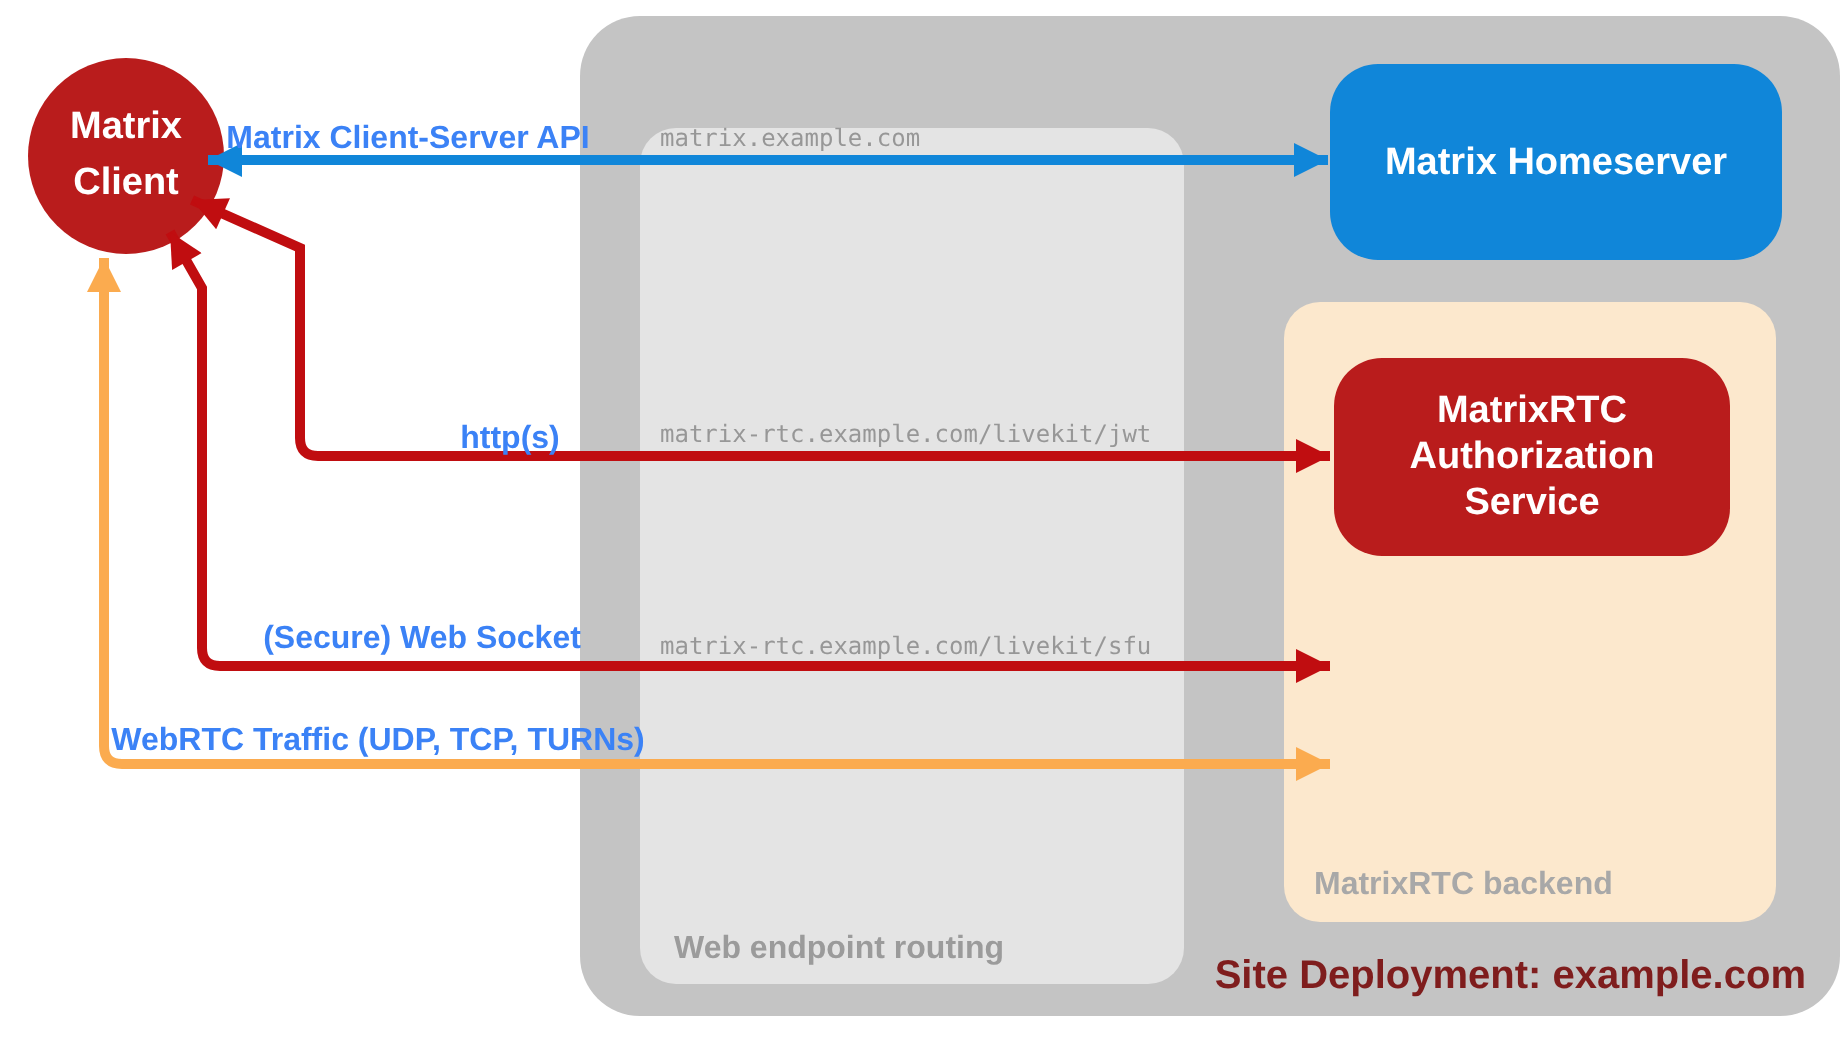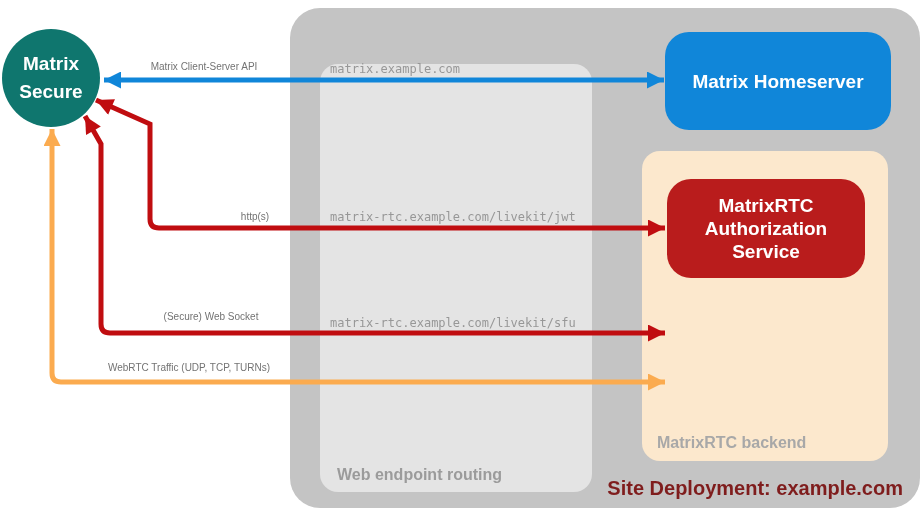--- a/index.html
+++ b/index.html
@@ -29,35 +29,35 @@
   
   .node{
     position:absolute;display:flex;flex-direction:column;align-items:center;justify-content:center;
     color:#ffffff;font-weight:bold;font-size:19px;text-align:center;line-height:23px;
     border-radius:24px;
   }
   .node-homeserver{left:665px;top:32px;width:226px;height:98px;background:#1086d9;}
   .node-auth{left:667px;top:179px;width:198px;height:99px;background:#b91c1c;}
   .node-sfu{left:667px;top:310px;width:196px;height:97px;background:#f9a33c;}
   .node-client{
-    left:2px;top:29px;width:98px;height:98px;background:#0f766e;border-radius:50%;
+    left:14px;top:29px;width:98px;height:98px;background:#b91c1c;border-radius:50%;
     line-height:28px;
   }
   
   .endpoint{
     position:absolute;left:330px;font-family:"DejaVu Sans Mono",monospace;
     font-size:12px;color:#979797;white-space:nowrap;
   }
   .ep-0{top:62px;}
   .ep-1{top:210px;}
   .ep-2{top:316px;}
   
   .arrow-label{
     position:absolute;transform:translateX(-50%);
-    font-size:10px;font-weight:normal;color:#737373;white-space:nowrap;
+    font-size:16px;font-weight:bold;color:#3b82f6;white-space:nowrap;
   }
   .al-0{left:204px;top:61px;}
   .al-1{left:255px;top:211px;}
   .al-2{left:211px;top:311px;}
   .al-3{left:165px;top:362px;margin-left:24px;}
   
   .arrows{position:absolute;left:0;top:0;width:921px;height:524px;pointer-events:none;}
 </style>
 </head>
 <body>
@@ -82,21 +82,21 @@
 
   <div class="node node-auth">
     <span>MatrixRTC</span>
     <span>Authorization</span>
     <span>Service</span>
   </div>
 
 
   <div class="node node-client">
     <span>Matrix</span>
-    <span>Secure</span>
+    <span>Client</span>
   </div>
 
   <div class="endpoint ep-0">matrix.example.com</div>
   <div class="endpoint ep-1">matrix-rtc.example.com/livekit/jwt</div>
   <div class="endpoint ep-2">matrix-rtc.example.com/livekit/sfu</div>
 
   <svg class="arrows" viewBox="0 0 921 524" xmlns="http://www.w3.org/2000/svg">
     <defs>
       <marker id="ah-blue" viewBox="0 0 10 10" refX="10" refY="5" markerWidth="3.8" markerHeight="3.4" orient="auto-start-reverse">
         <path d="M0 0 L10 5 L0 10 z" fill="#1086d9"></path>

